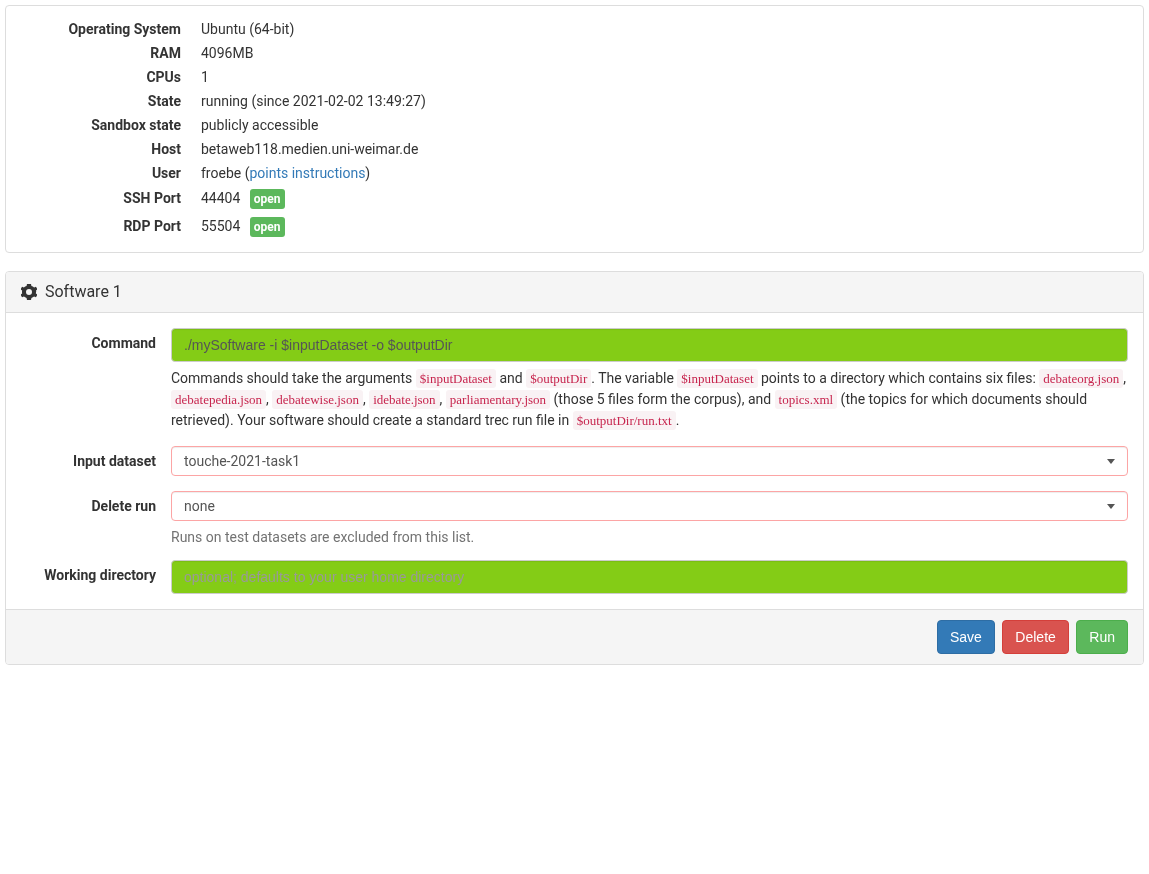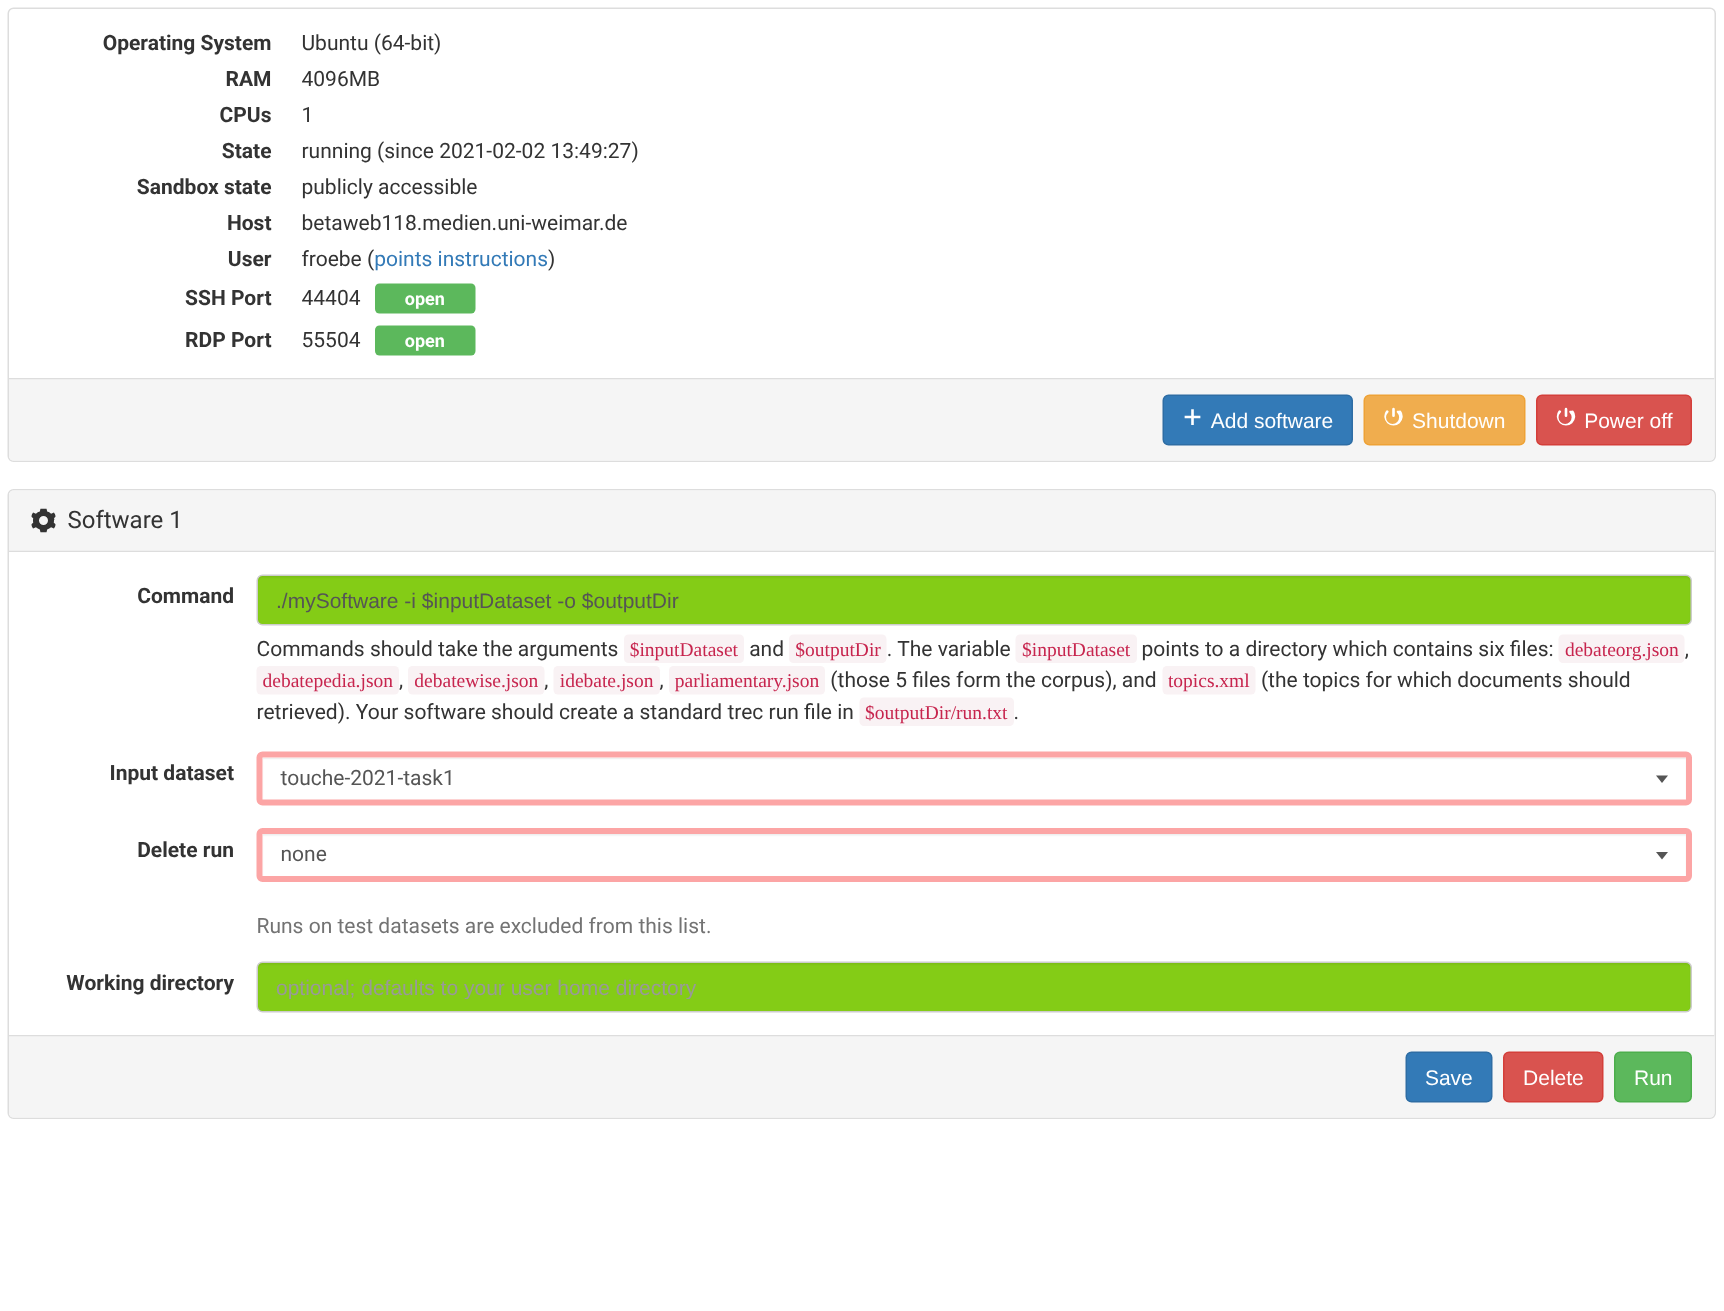--- a/index.html
+++ b/index.html
@@ -54,21 +54,21 @@
     font-weight: 700;
     padding-right: 20px;
     color: #333;
   }
   .dl .value {
     color: #333;
   }
   .link { color: #337ab7; text-decoration: none; }
   .badge {
     display: inline-block;
-    padding: 3px 20px;
+    padding: 3px 4px;
     font-size: 12px;
     font-weight: 700;
     border-radius: 3px;
     color: #fff;
     background: #5cb85c;
     margin-left: 6px;
     vertical-align: baseline;
   }
   .btn {
     display: inline-flex;
@@ -117,40 +117,40 @@
   .form-control::placeholder { color: #999; }
   .dropdown {
     width: 100%;
     display: flex;
     align-items: center;
     justify-content: space-between;
     padding: 6px 12px;
     font-size: 14px;
     color: #555;
     background: #fff;
-    border: 4px solid #fca5a5;
+    border: 1px solid #fca5a5;
     border-radius: 4px;
     cursor: pointer;
     box-shadow: inset 0 1px 1px rgba(0,0,0,0.075);
   }
   .caret {
     width: 0; height: 0;
     border-left: 4px solid transparent;
     border-right: 4px solid transparent;
     border-top: 5px solid #555;
     margin-left: 8px;
   }
   .help-block {
     margin-top: 6px;
     font-size: 14px;
     color: #333;
     line-height: 1.5;
   }
   .help-muted {
-    margin-top: 22px;
+    margin-top: 8px;
     font-size: 14px;
     color: #737373;
   }
   code {
     font-family: Liberation Serif, serif;
     font-size: 13px;
     padding: 2px 4px;
     background: #f9f2f4;
     color: #c7254e;
     border-radius: 3px;
@@ -192,40 +192,20 @@
         <span>44404</span>
         <span class="badge">open</span>
       </div>
 
       <div class="label">RDP Port</div>
       <div class="value">
         <span>55504</span>
         <span class="badge">open</span>
       </div>
     </div>
-  </div>
-  <div class="panel-footer">
-    <button class="btn btn-primary">
-      <span><svg class="glyph" viewBox="0 0 16 16">
-            <path d="M7 2h2v5h5v2H9v5H7V9H2V7h5z"></path>
-          </svg></span>
-      <span>Add software</span>
-    </button>
-    <button class="btn btn-warning">
-      <span><svg class="glyph" viewBox="0 0 16 16">
-            <path d="M8 1a1 1 0 0 1 1 1v5a1 1 0 1 1-2 0V2a1 1 0 0 1 1-1zm4.2 2.3a1 1 0 0 1 1.4 0A7 7 0 1 1 2.4 3.3a1 1 0 1 1 1.4 1.4 5 5 0 1 0 7 0 1 1 0 0 1 0-1.4z"></path>
-          </svg></span>
-      <span>Shutdown</span>
-    </button>
-    <button class="btn btn-danger">
-      <span><svg class="glyph" viewBox="0 0 16 16">
-            <path d="M8 1a1 1 0 0 1 1 1v5a1 1 0 1 1-2 0V2a1 1 0 0 1 1-1zm4.2 2.3a1 1 0 0 1 1.4 0A7 7 0 1 1 2.4 3.3a1 1 0 1 1 1.4 1.4 5 5 0 1 0 7 0 1 1 0 0 1 0-1.4z"></path>
-          </svg></span>
-      <span>Power off</span>
-    </button>
   </div>
 </div>
 
 <div class="panel">
   <div class="panel-heading">
     <span class="icon">
       <svg class="glyph-lg" viewBox="0 0 16 16">
           <path d="M8 5a3 3 0 1 0 0 6 3 3 0 0 0 0-6zm7 3c0 .5-.05 1-.14 1.47l1.6 1.25-1.5 2.6-1.9-.76c-.76.63-1.65 1.1-2.63 1.36L10 16H6l-.43-2.08a6.97 6.97 0 0 1-2.63-1.36l-1.9.76-1.5-2.6 1.6-1.25A7.2 7.2 0 0 1 1 8c0-.5.05-1 .14-1.47L-.46 5.28l1.5-2.6 1.9.76C3.7 2.8 4.6 2.34 5.57 2.08L6 0h4l.43 2.08c.98.26 1.87.73 2.63 1.36l1.9-.76 1.5 2.6-1.6 1.25c.9.47.14.97.14 1.47z"></path>
         </svg>
     </span>

